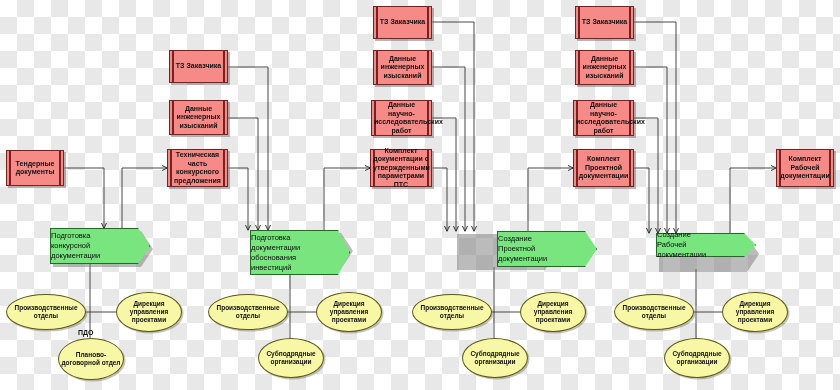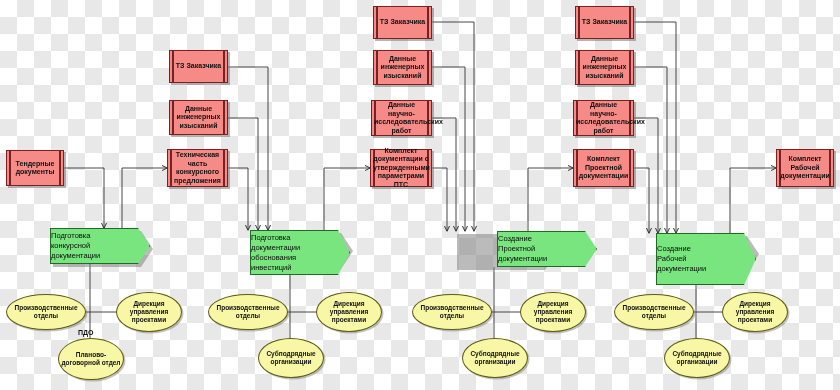--- a/index.html
+++ b/index.html
@@ -213,21 +213,21 @@
     <span>Данные инженерных изысканий</span>
   </div>
   <div class="node doc" style="left:573px;top:100px;width:61px;height:36px;">
     <span>Данные научно-исследовательских работ</span>
   </div>
   <div class="node doc" style="left:573px;top:149px;width:61px;height:38px;">
     <span>Комплект Проектной документации</span>
   </div>
 
   <div class="proc-shadow" style="left:659px;top:236px;width:100px;height:36px;"></div>
-  <div class="node proc" style="left:656px;top:233px;width:100px;height:52px;">
+  <div class="node proc" style="left:656px;top:233px;width:100px;height:24px;">
     <span>Создание Рабочей документации</span>
   </div>
 
   <div class="node doc" style="left:776px;top:149px;width:58px;height:38px;">
     <span>Комплект Рабочей документации</span>
   </div>
 
   <div class="node role" style="left:614px;top:294px;width:80px;height:36px;">
     <span>Производственные отделы</span>
   </div>

